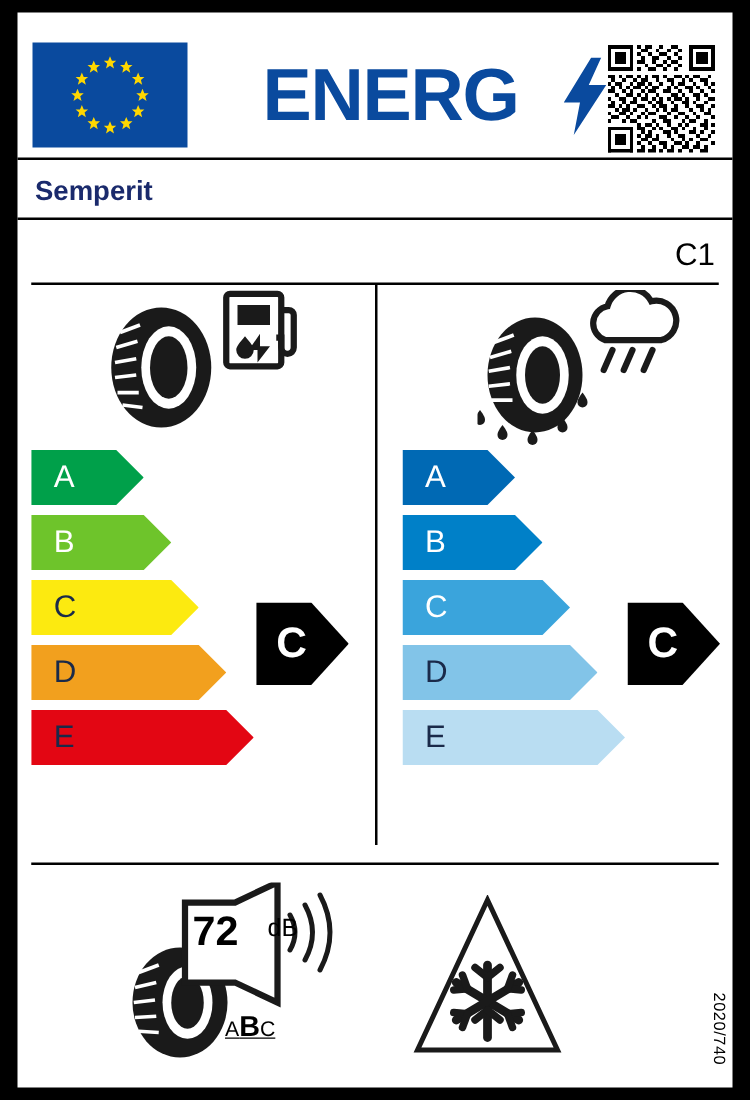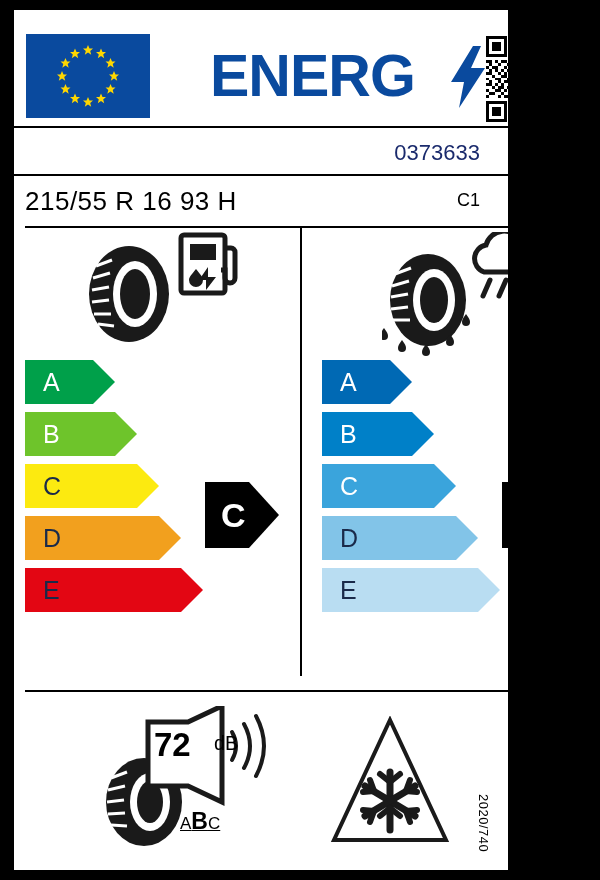--- a/index.html
+++ b/index.html
@@ -5,21 +5,21 @@
   html, body {
     margin: 0;
     padding: 0;
     background: #000;
   }
   body {
     font-family: "Liberation Sans", sans-serif;
   }
   .label {
     position: relative;
-    width: 508px;
+    width: 600px;
     height: 880px;
     background: #000;
     overflow: hidden;
   }
   .sheet {
     position: absolute;
     left: 14px;
     top: 10px;
     width: 572px;
     height: 860px;
@@ -100,21 +100,21 @@
     left: 25px;
     top: 186px;
     font-size: 26px;
     color: #000;
     letter-spacing: 0.5px;
   }
   .class {
     position: absolute;
     right: 28px;
     top: 190px;
-    font-size: 18px;
+    font-size: 25px;
     color: #000;
     text-align: center;
   }
 
   
   .divider-v {
     position: absolute;
     left: 300px;
     top: 228px;
     width: 2px;
@@ -516,24 +516,23 @@
           <rect x="16" y="28" width="2" height="1"></rect>
         <rect x="19" y="28" width="1" height="1"></rect>
           <rect x="22" y="28" width="1" height="1"></rect>
           <rect x="25" y="28" width="2" height="1"></rect>
       </g>
     </svg>
   </div>
 
   <div class="rule" style="left:14px; top:126px; width:572px; height:2px;"></div>
 
-  <div class="code">0373633</div>
+  <div class="brand">Semperit</div>
   <div class="rule" style="left:14px; top:174px; width:572px; height:2px;"></div>
 
-  <div class="size">215/55 R 16 93 H</div>
   <div class="class">C1</div>
   <div class="rule" style="left:25px; top:226px; width:550px; height:2px;"></div>
 
   <div class="divider-v"></div>
 
   <div class="pictos" style="left:86px; width:160px;">
     <svg class="tyre-svg" style="position:absolute; left:0; top:12px;" width="86" height="100" viewBox="0 0 86 100">
       <ellipse cx="43" cy="50" rx="40" ry="48" fill="#1a1a1a"></ellipse>
       <ellipse cx="49" cy="50" rx="22" ry="33" fill="#fff"></ellipse>
       <ellipse cx="49" cy="50" rx="15" ry="25" fill="#1a1a1a"></ellipse>

